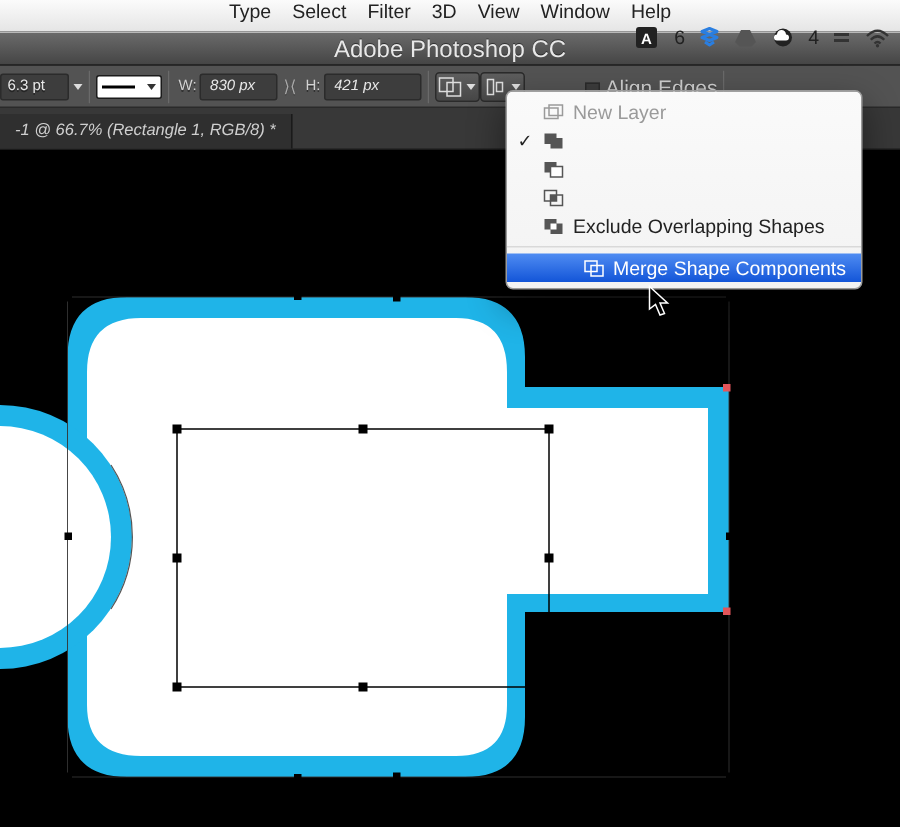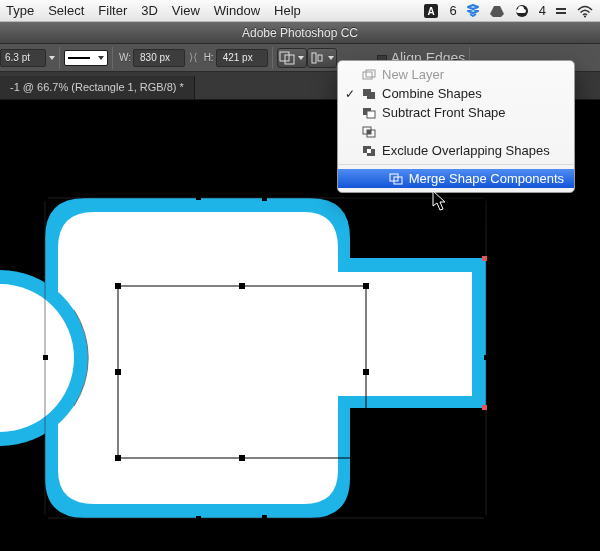--- a/index.html
+++ b/index.html
@@ -19,34 +19,35 @@
   .mac-menubar {
     background: linear-gradient(#fbfbfb, #e5e5e5);
     height: 22px;
     display: flex;
     align-items: center;
     padding: 0 6px;
     color: #222;
     gap: 2px;
     font-size: 13px;
     border-bottom: 1px solid #b9b9b9;
+    flex-direction: column;
   }
   .mac-menubar .left { display:flex; gap:14px; }
   .mac-menubar .right { margin-left:auto; display:flex; gap:8px; align-items:center; }
   .mac-menubar .tray { display:inline-flex; align-items:center; }
   .tray svg { display:block; }
   .tray-text { font-weight:400; color:#222; }
 
   
   .titlebar {
     height: 22px;
     background: linear-gradient(#6a6a6a, #454545);
-    display:flex; align-items:center; justify-content:center;
+    display:flex; align-items:flex-end; justify-content:center;
     color:#e8e8e8;
-    font-size:12px;
+    font-size:16px;
     border-bottom:1px solid #2a2a2a;
     text-shadow: 0 -1px 0 rgba(0,0,0,0.5);
   }
 
   
   .options-bar {
     height: 28px;
     background: #535353;
     display:flex; align-items:center;
     padding: 0 0px;
@@ -60,21 +61,21 @@
   .options-bar .divider { width:1px; height:22px; background:#3a3a3a; border-right:1px solid #6a6a6a; margin:0 4px;}
   .field-label { color:#d2d2d2; margin:0 2px;}
   .field {
     background:#3d3d3d; border:1px solid #2b2b2b; color:#e8e8e8;
     height:18px; padding:0 4px; font-size:10px; line-height:16px;
     border-radius:2px;
     display:flex; align-items:center;
   }
   .field input {
     background:transparent; border:none; outline:none; color:#e8e8e8;
-    font-size:10px; width:44px;
+    font-size:10px; width:44px;font-style:italic;
   }
   .stroke-swatch {
     width:44px; height:16px; background:#fff; border:1px solid #1b1b1b; border-radius:2px;
     display:inline-flex; align-items:center; justify-content:space-between; padding:0 3px;
   }
   .icon-btn {
     width:30px; height:20px; border:1px solid #2b2b2b; background:linear-gradient(#5e5e5e,#474747);
     border-radius:3px; display:inline-flex; align-items:center; justify-content:center;
   }
   .ps-chevron { width:0;height:0;border-left:3px solid transparent;border-right:3px solid transparent;border-top:4px solid #ddd; margin-left:3px;}
@@ -82,20 +83,21 @@
   .opt-checkbox { width:10px;height:10px; border:1px solid #2b2b2b; background:#3d3d3d; display:inline-block; margin-right:4px; vertical-align:middle;}
   .opt-label { font-size:14px; color:#d0d0d0; }
 
   
   .tabbar {
     height:28px;
     background:#383838;
     display:flex; align-items:flex-end;
     border-bottom:1px solid #1a1a1a;
     padding-left:0;
+    font-style:italic;
   }
   .doc-tab {
     background:#2f2f2f;
     color:#cfcfcf;
     font-size:11px;
     padding:5px 10px 6px 10px;
     border-right:1px solid #1a1a1a;
   }
   .artwork {
     position:absolute;
@@ -224,21 +226,21 @@
     <span style="width:22px;height:2px;background:#000;"></span>
     <span class="ps-chevron" style="border-top-color:#333"></span>
   </span>
   <span class="divider"></span>
   <span class="field-label">W:</span>
   <span class="field" style="width:52px">
       <input value="830 px" style="">
     </span>
   <span class="chain-icon">⟩⟨</span>
   <span class="field-label">H:</span>
-  <span class="field" style="width:52px">
+  <span class="field" style="width:65px">
       <input value="421 px" style="">
     </span>
   <span class="divider"></span>
   <span class="icon-btn">
     <svg width="16" height="14">
         <rect x="1" y="1" width="9" height="9" fill="none" stroke="#ddd"></rect>
         <rect x="6" y="4" width="9" height="9" fill="none" stroke="#ddd"></rect>
       </svg>
     <span class="ps-chevron"></span>
   </span>
@@ -348,31 +350,29 @@
     <span class="label">New Layer</span>
   </div>
   <div class="item">
     <span class="check">✓</span>
     <span class="mini-icon">
       <svg width="14" height="12">
           <rect x="1" y="1" width="8" height="7" fill="#555"></rect>
           <rect x="5" y="4" width="8" height="7" fill="#555"></rect>
         </svg>
     </span>
-    <span class="label">Combine Shapes</span>
   </div>
   <div class="item">
     <span class="check"></span>
     <span class="mini-icon">
       <svg width="14" height="12">
           <rect x="1" y="1" width="8" height="7" fill="#555"></rect>
           <rect x="5" y="4" width="8" height="7" fill="#fff" stroke="#555"></rect>
         </svg>
     </span>
-    <span class="label">Subtract Front Shape</span>
   </div>
   <div class="item">
     <span class="check"></span>
     <span class="mini-icon">
       <svg width="14" height="12">
           <rect x="1" y="1" width="8" height="7" fill="none" stroke="#555"></rect>
           <rect x="5" y="4" width="8" height="7" fill="none" stroke="#555"></rect>
           <rect x="5" y="4" width="4" height="4" fill="#555"></rect>
         </svg>
     </span>

